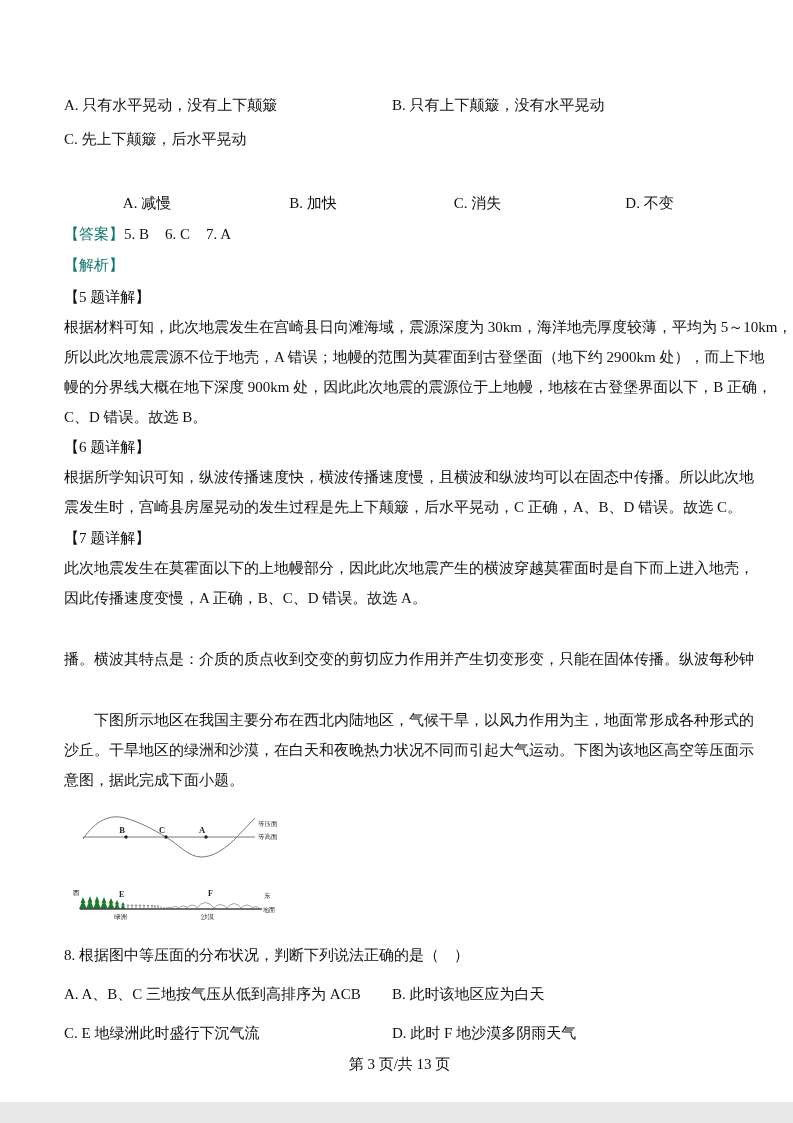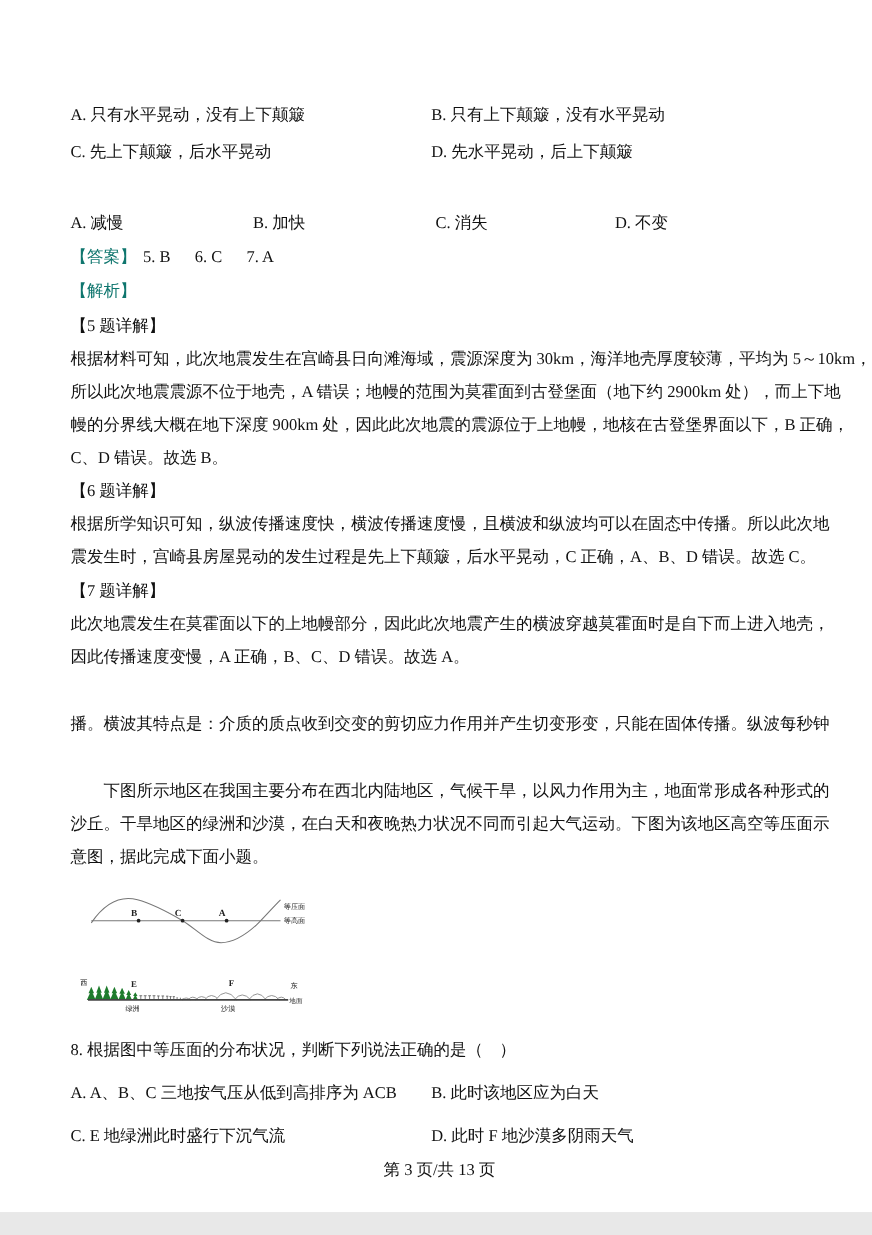--- a/index.html
+++ b/index.html
@@ -4,40 +4,39 @@
 <style>
   html,body { margin:0; padding:0; background:#e8e8e8; }
   .page {
     position:relative; width:793px; height:1102px; margin:0 auto;
     background:#ffffff; overflow:hidden;
     font-family:"Liberation Serif","DejaVu Serif",serif;
     color:#111111; font-size:15px; line-height:19px;
   }
   .ln { position:absolute; left:64px; width:676px; white-space:nowrap; }
   .two-col { display:grid; grid-template-columns:328px 1fr; }
-  .four-col { display:grid; grid-template-columns:166px 166px 163px 1fr; }
+  .four-col { display:grid; grid-template-columns:166px 166px 163px 1fr;text-align:center; }
   .blue { color:#0f766e; }
-  .ans-item { display:inline-block; margin-left:6px; margin-right:16px;text-align:right; }
+  .ans-item { display:inline-block; margin-right:16px;text-align:right; }
   .indent { text-indent:2em; }
   .footer { position:absolute; left:0; right:0; top:1055px; text-align:center;padding-left:6px; }
   .fig { position:absolute; left:70px; top:806px; }
   svg text { font-family:"Liberation Serif","DejaVu Serif",serif; fill:#222; }
 </style>
 </head>
 <body>
 
 <div class="page">
 
   <div class="ln two-col" style="top:96px">
     <span>A. 只有水平晃动，没有上下颠簸</span>
     <span>B. 只有上下颠簸，没有水平晃动</span>
   </div>
   <div class="ln two-col" style="top:130px">
     <span>C. 先上下颠簸，后水平晃动</span>
-    <span>D. 先水平晃动，后上下颠簸</span>
   </div>
 
   <div class="ln four-col" style="top:194px">
     <span>A. 减慢</span>
     <span>B. 加快</span>
     <span>C. 消失</span>
     <span>D. 不变</span>
   </div>
 
   <div class="ln" style="top:225px">

